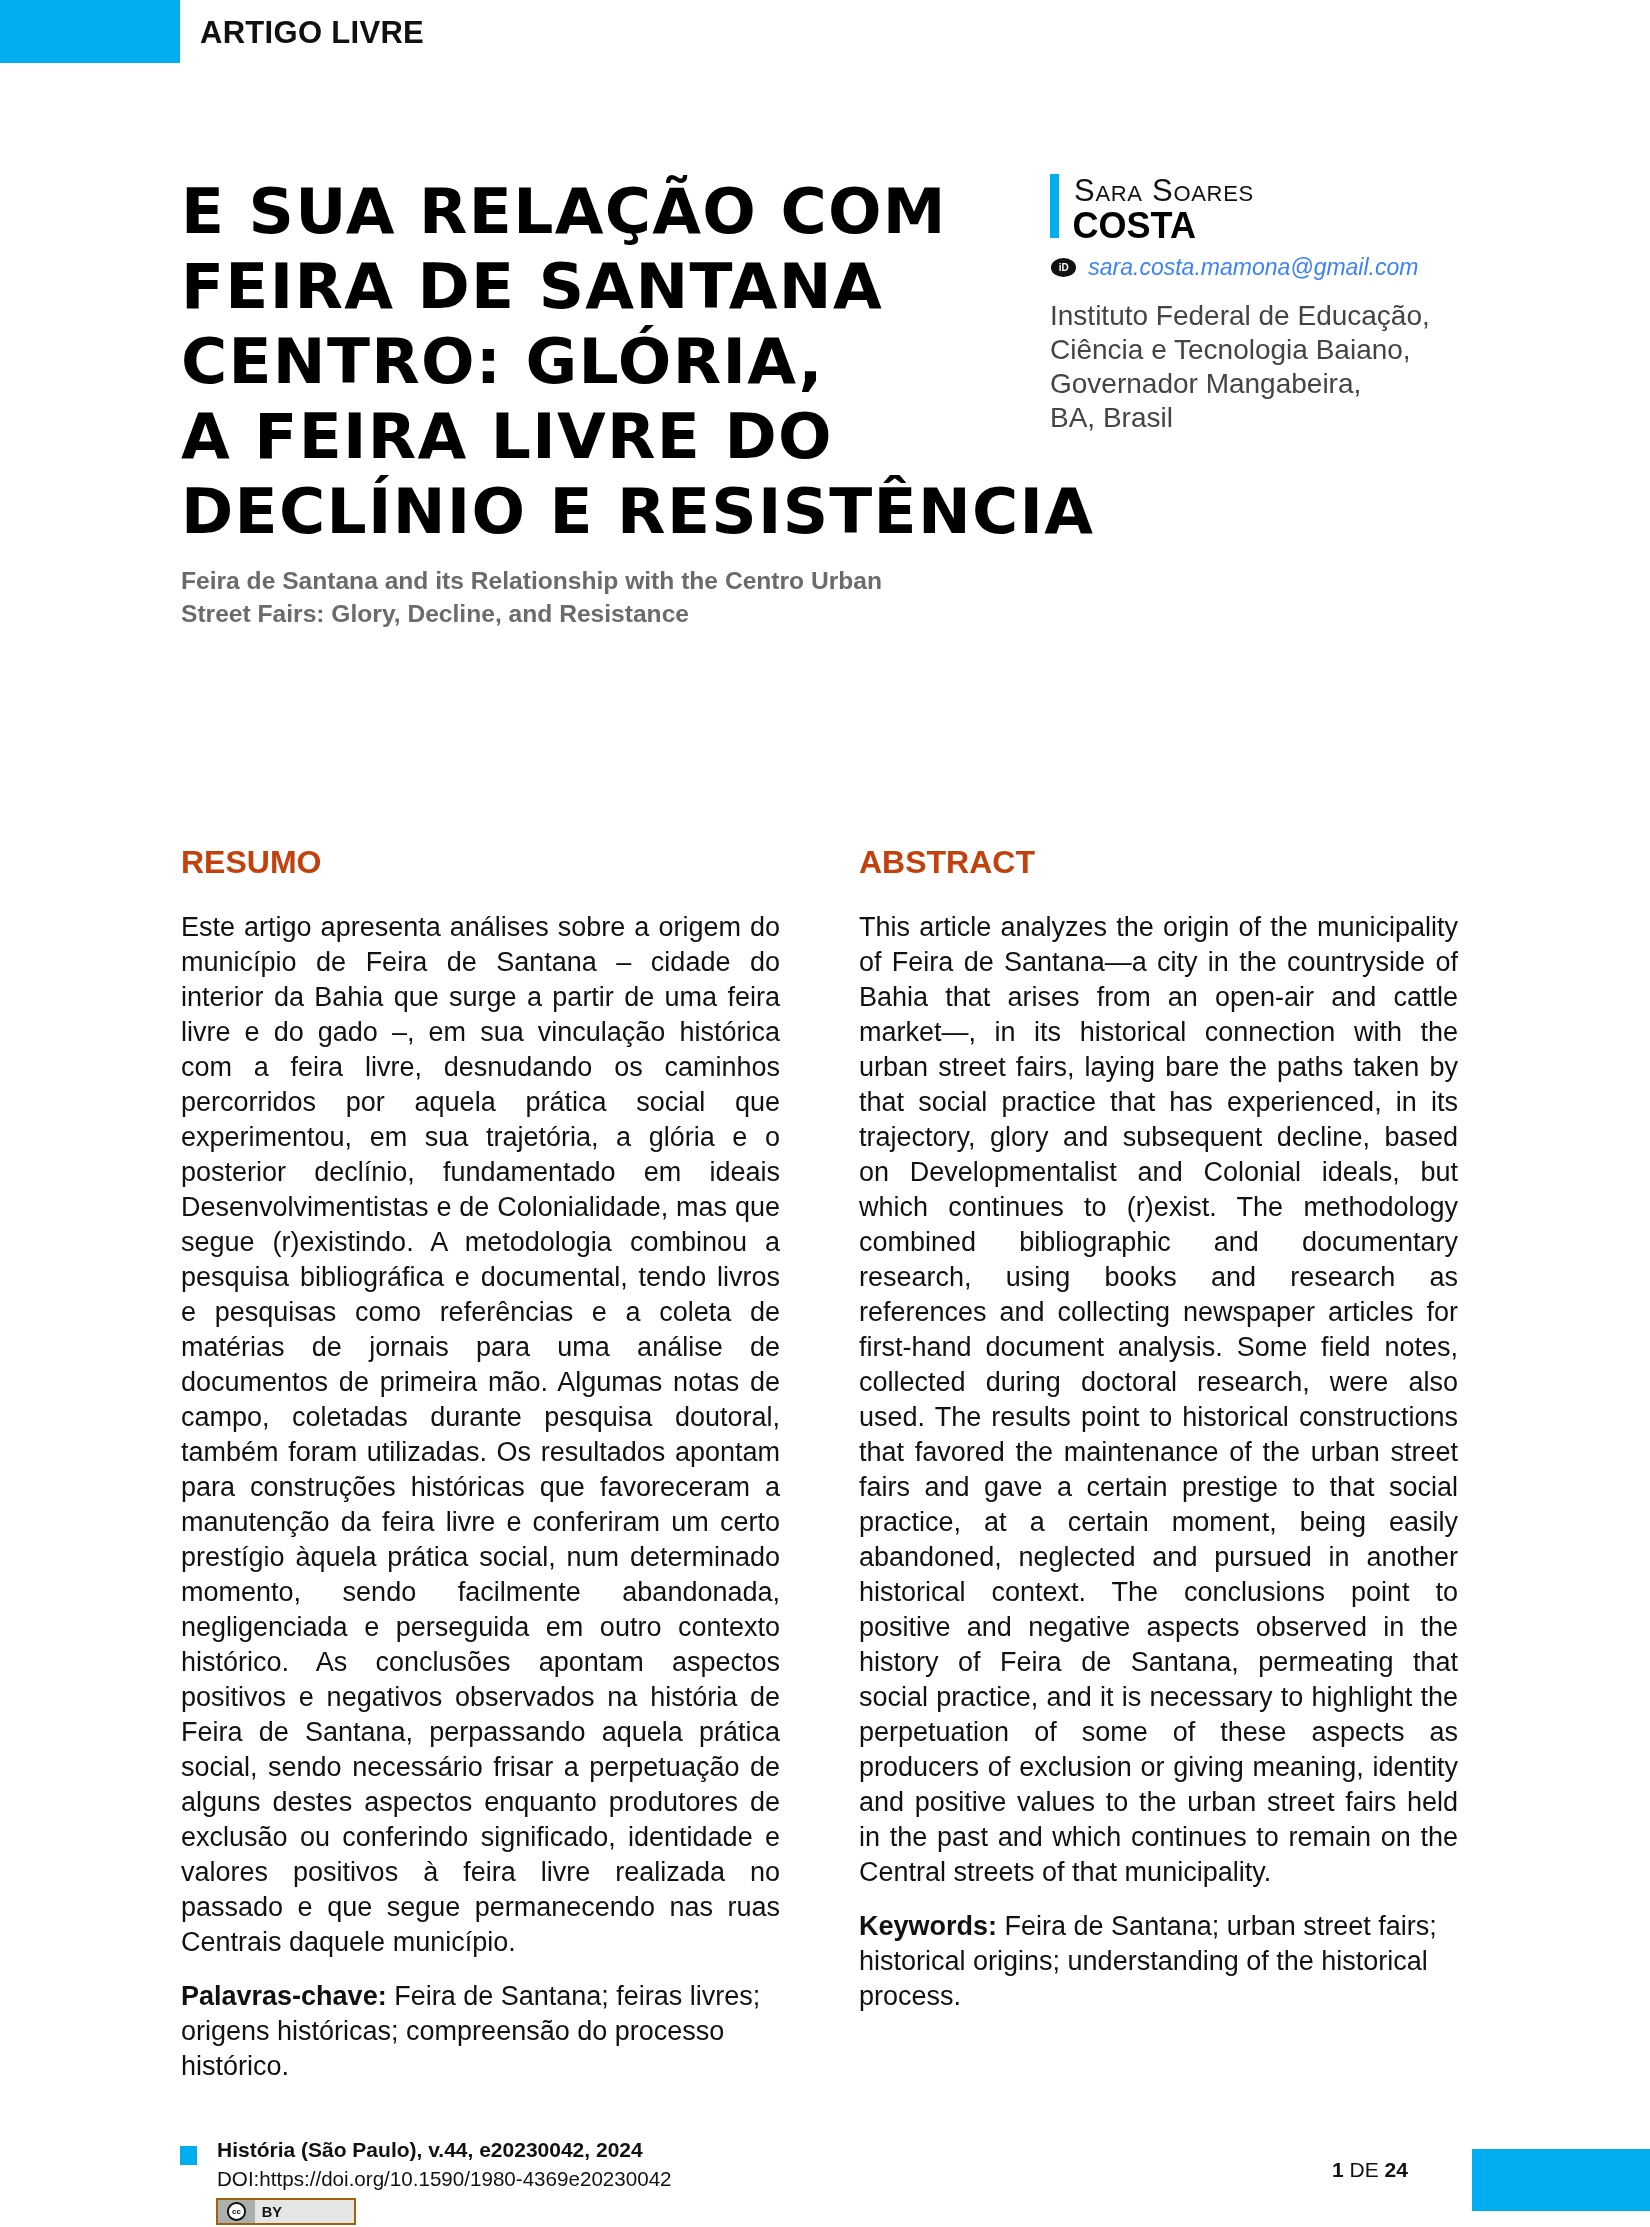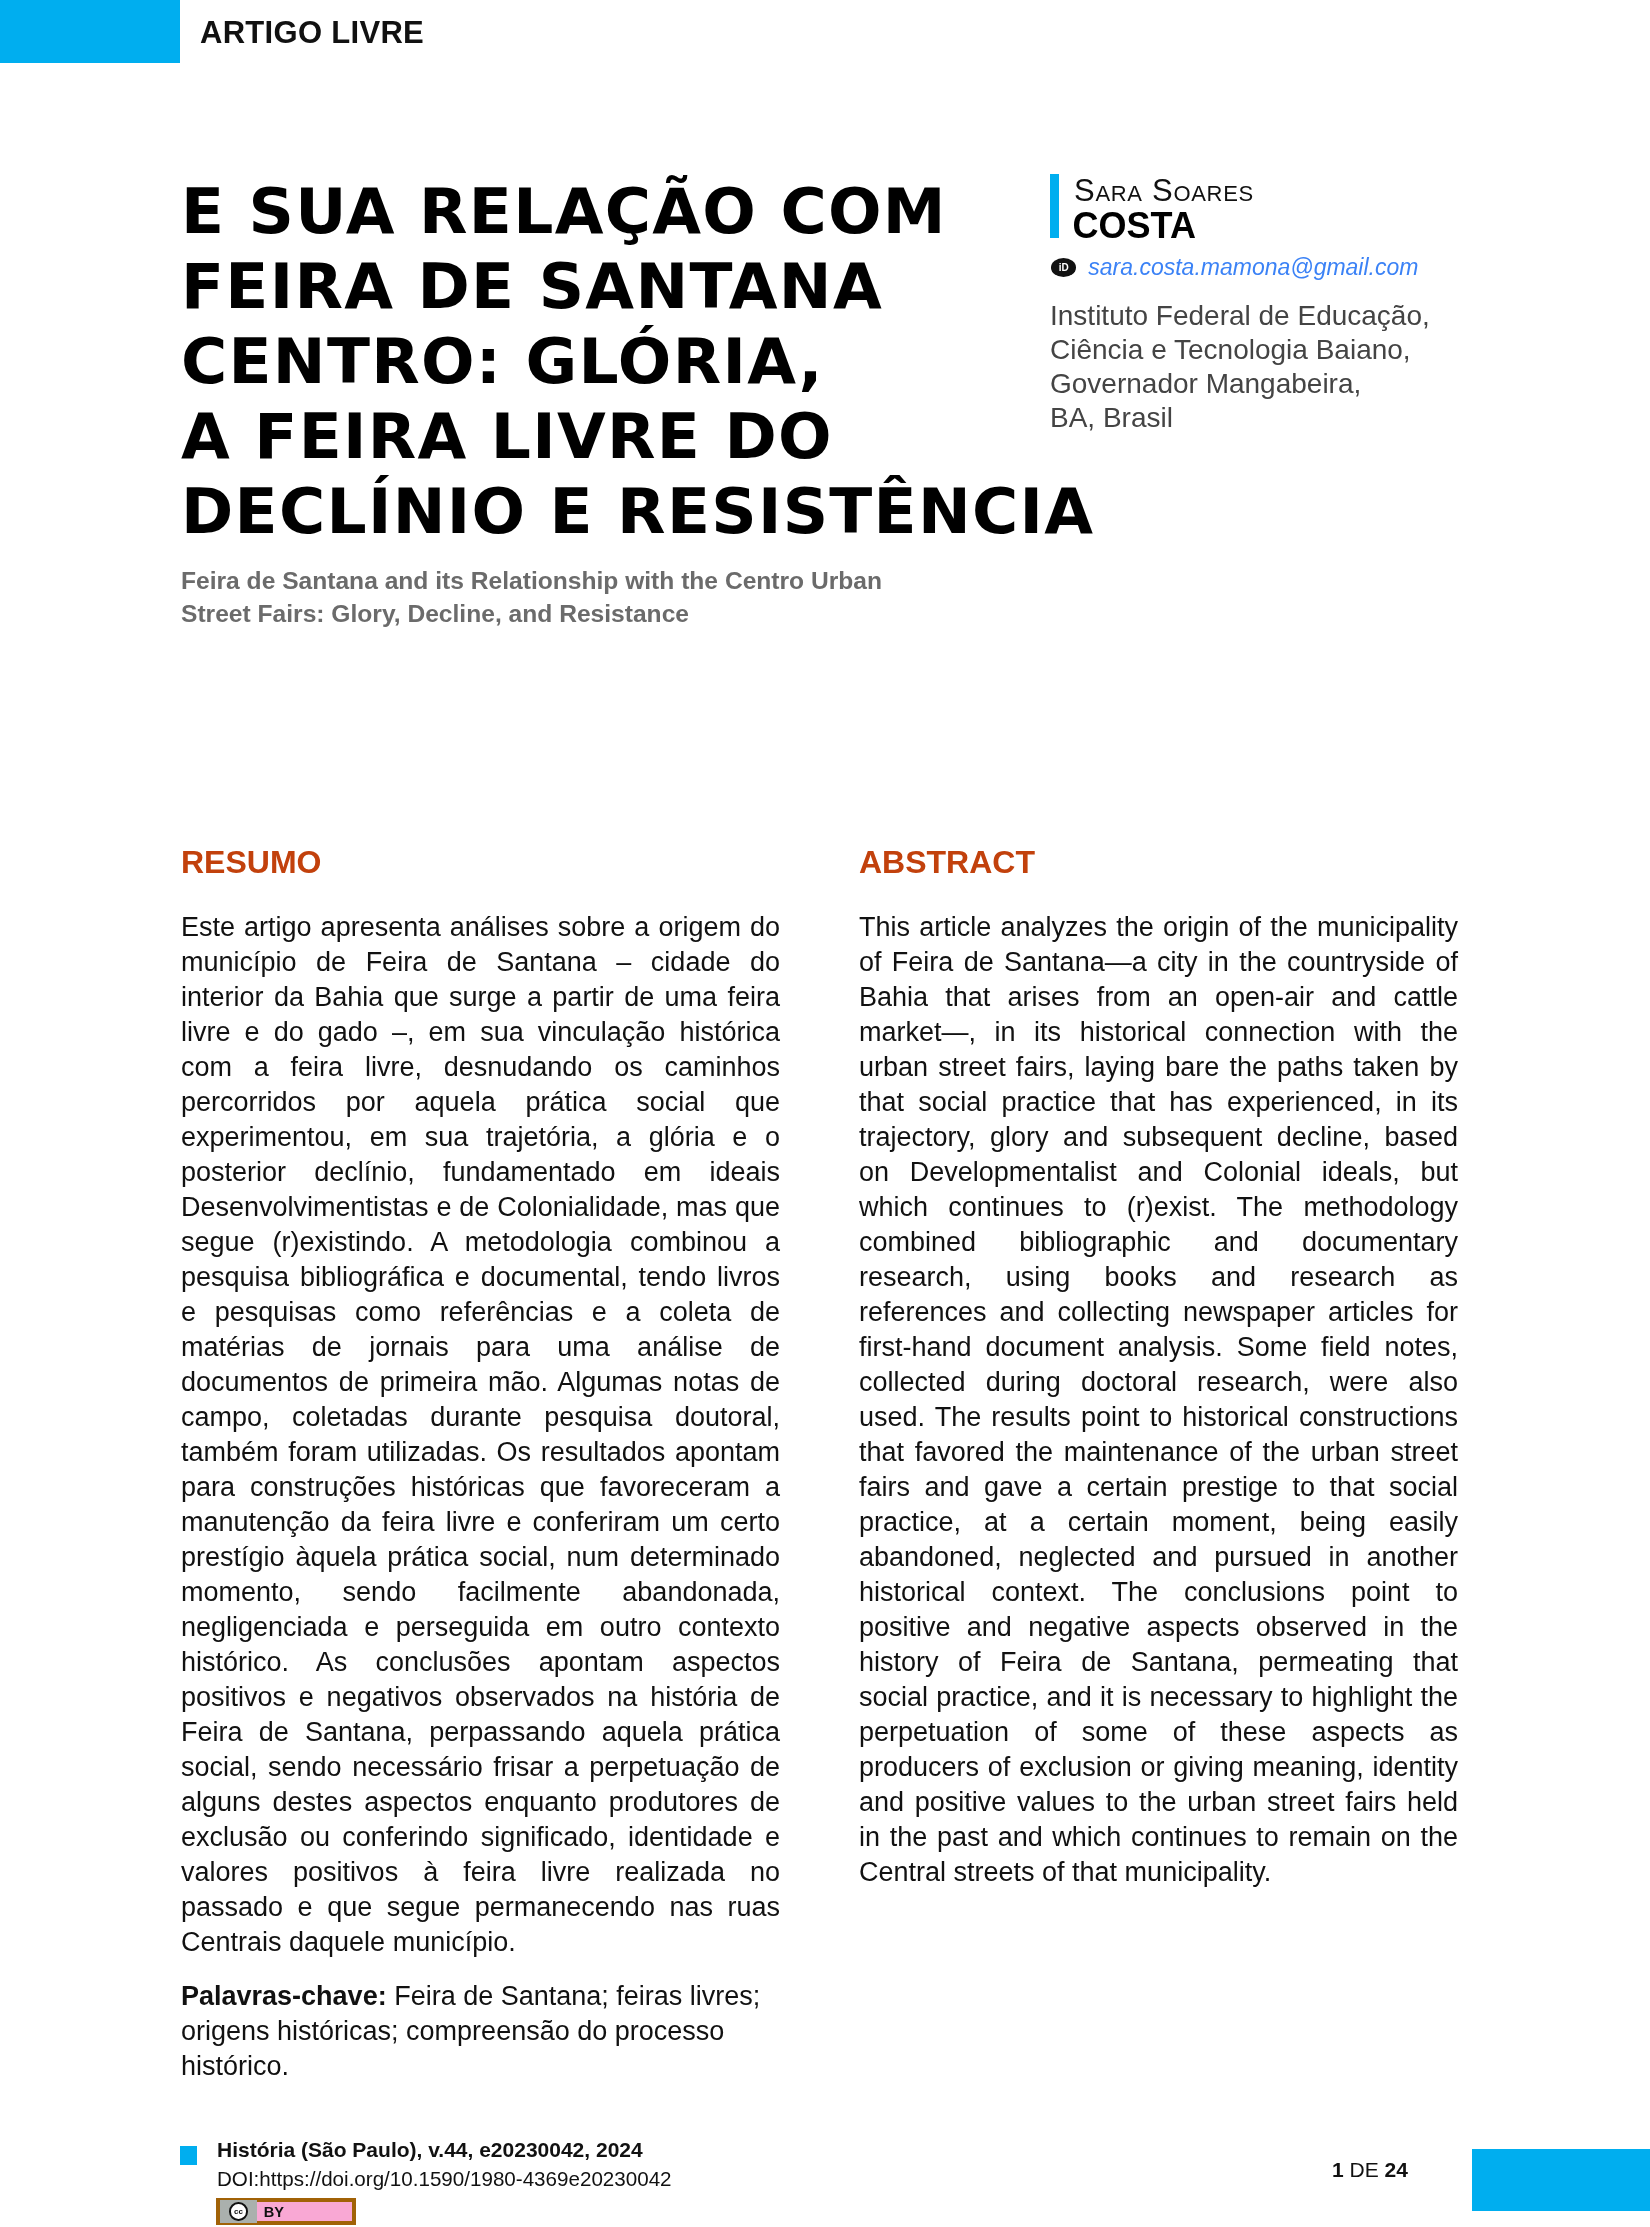--- a/index.html
+++ b/index.html
@@ -27,21 +27,21 @@
   .col-left { left: 181px; }
   .col-right { left: 859px; }
   .col h2 { margin: 0 0 29px 0; font-size: 32px; font-weight: bold; color: #c2410c; }
   .col p.body { margin: 0; font-size: 27px; line-height: 35px; text-align: justify; color: #111; }
   .keywords { margin-top: 18.6px; font-size: 27px; line-height: 35px; color: #111; }
   .keywords .kw-label { font-weight: bold; }
 
   .foot-square { position: absolute; left: 180px; top: 2146px; width: 17.3px; height: 18.6px; background: #00aeef; }
   .foot-journal { position: absolute; left: 217px; top: 2138px; font-size: 21px; font-weight: bold; color: #111; white-space: nowrap; }
   .foot-doi { position: absolute; left: 217px; top: 2167px; font-size: 20.6px; color: #111; white-space: nowrap; }
-  .cc-badge { position: absolute; left: 216px; top: 2198px; width: 140px; height: 27px; border: 4px solid #a16207; background: #f9a8d4; box-sizing: border-box; display: flex; align-items: center; }
+  .cc-badge { position: absolute; left: 216px; top: 2198px; width: 140px; height: 27px; border: 2px solid #a16207; background: #e5e5e5; box-sizing: border-box; display: flex; align-items: center; }
   .cc-left { width: 37px; height: 22.6px; background: #aab0ad; display: flex; align-items: center; justify-content: center; }
   .cc-circle { width: 18.6px; height: 18.6px; border-radius: 50%; background: #fff; border: 2px solid #111; box-sizing: border-box; font-size: 8px; font-weight: bold; display: flex; align-items: center; justify-content: center; color: #111; }
   .cc-by { margin-left: 6.7px; font-size: 14.6px; font-weight: bold; color: #111; }
 
   .page-num { position: absolute; left: 1332px; top: 2158px; font-size: 21px; color: #111; white-space: nowrap; }
   .page-num b { font-weight: bold; }
   .bottom-bar { position: absolute; left: 1472px; top: 2149px; width: 178px; height: 62px; background: #00aeef; }
 </style>
 </head>
 <body>
@@ -83,20 +83,24 @@
   <p class="body">Este artigo apresenta análises sobre a origem do município de Feira de Santana – cidade do interior da Bahia que surge a partir de uma feira livre e do gado –, em sua vinculação histórica com a feira livre, desnudando os caminhos percorridos por aquela prática social que experimentou, em sua trajetória, a glória e o posterior declínio, fundamentado em ideais Desenvolvimentistas e de Colonialidade, mas que segue (r)existindo. A metodologia combinou a pesquisa bibliográfica e documental, tendo livros e pesquisas como referências e a coleta de matérias de jornais para uma análise de documentos de primeira mão. Algumas notas de campo, coletadas durante pesquisa doutoral, também foram utilizadas. Os resultados apontam para construções históricas que favoreceram a manutenção da feira livre e conferiram um certo prestígio àquela prática social, num determinado momento, sendo facilmente abandonada, negligenciada e perseguida em outro contexto histórico. As conclusões apontam aspectos positivos e negativos observados na história de Feira de Santana, perpassando aquela prática social, sendo necessário frisar a perpetuação de alguns destes aspectos enquanto produtores de exclusão ou conferindo significado, identidade e valores positivos à feira livre realizada no passado e que segue permanecendo nas ruas Centrais daquele município.</p>
   <div class="keywords">
     <span class="kw-label">Palavras-chave:</span>
     <span>Feira de Santana; feiras livres; origens históricas; compreensão do processo histórico.</span>
   </div>
 </div>
 
 <div class="col col-right">
   <h2>ABSTRACT</h2>
   <p class="body">This article analyzes the origin of the municipality of Feira de Santana—a city in the countryside of Bahia that arises from an open-air and cattle market—, in its historical connection with the urban street fairs, laying bare the paths taken by that social practice that has experienced, in its trajectory, glory and subsequent decline, based on Developmentalist and Colonial ideals, but which continues to (r)exist. The methodology combined bibliographic and documentary research, using books and research as references and collecting newspaper articles for first-hand document analysis. Some field notes, collected during doctoral research, were also used. The results point to historical constructions that favored the maintenance of the urban street fairs and gave a certain prestige to that social practice, at a certain moment, being easily abandoned, neglected and pursued in another historical context. The conclusions point to positive and negative aspects observed in the history of Feira de Santana, permeating that social practice, and it is necessary to highlight the perpetuation of some of these aspects as producers of exclusion or giving meaning, identity and positive values to the urban street fairs held in the past and which continues to remain on the Central streets of that municipality.</p>
+  <div class="keywords">
+    <span class="kw-label">Keywords:</span>
+    <span>Feira de Santana; urban street fairs; historical origins; understanding of the historical process.</span>
+  </div>
 </div>
 
 <div class="foot-square"></div>
 <div class="foot-journal">História (São Paulo), v.44, e20230042, 2024</div>
 <div class="foot-doi">DOI:https://doi.org/10.1590/1980-4369e20230042</div>
 <div class="cc-badge">
   <div class="cc-left">
     <div class="cc-circle">cc</div>
   </div>
   <span class="cc-by">BY</span>

